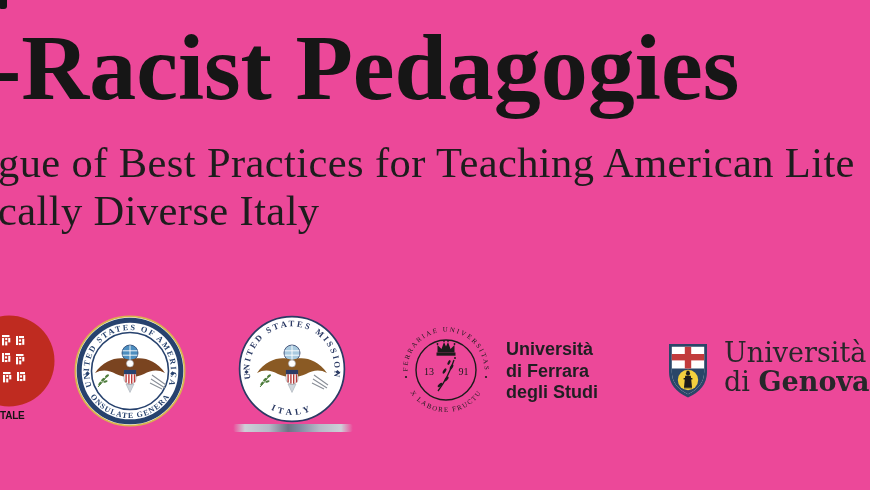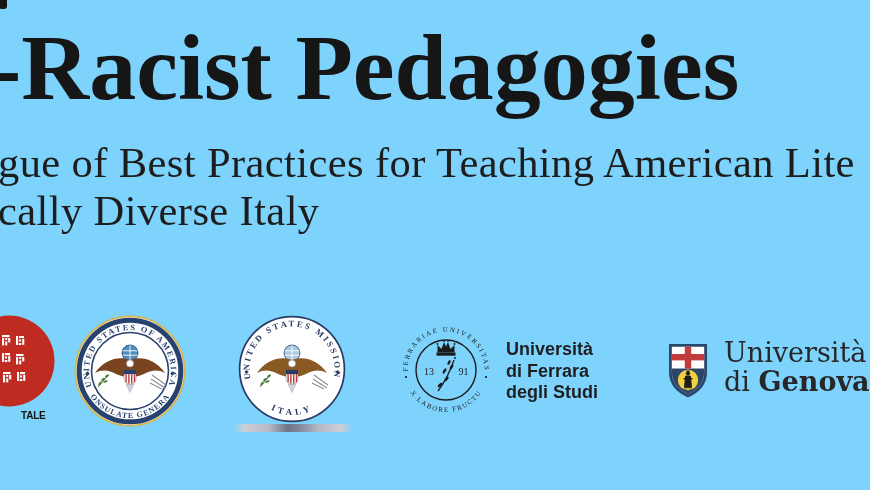--- a/index.html
+++ b/index.html
@@ -1,30 +1,30 @@
 <!DOCTYPE html>
 <html><head>
 <meta charset="utf-8">
 <style>
   html,body{margin:0;padding:0;background:#fff;}
-  #stage{position:relative;width:870px;height:490px;background:#7dd3fc;overflow:hidden;
+  #stage{position:relative;width:870px;height:490px;background:#ec4899;overflow:hidden;
          font-family:"Liberation Serif", serif;}
   .abs{position:absolute;}
   
   .corner-frag{left:0;top:0;width:7px;height:9px;background:#151515;border-radius:0 0 3px 1px;}
   .title{left:-10px;top:20px;font-size:94px;font-weight:bold;color:#161616;
          white-space:nowrap;line-height:1;letter-spacing:0;}
   .subtitle{left:-2px;top:139px;font-size:42.5px;color:#1d1d1d;line-height:48px;
             white-space:nowrap;letter-spacing:0.4px;}
   
   .seal-svg{position:absolute;}
   .seal-arc{font-family:"Liberation Serif", serif;font-weight:bold;}
   .ferrara-arc{font-family:"Liberation Serif", serif;font-weight:normal;}
   .orientale-caption{left:0;top:410px;font-size:10px;font-weight:bold;color:#141414;
-                     font-family:"Liberation Sans", sans-serif;letter-spacing:-0.2px;padding-left:21px;}
+                     font-family:"Liberation Sans", sans-serif;letter-spacing:-0.2px;}
   .ferrara-name{left:506px;top:339px;font-family:"Liberation Sans", sans-serif;
                 font-weight:bold;font-size:18px;line-height:21.5px;color:#1f1f22;}
   .genova-name{left:724px;top:339px;font-family:"DejaVu Serif", serif;
                font-size:27px;line-height:28.5px;color:#27272a;white-space:nowrap;}
   .genova-name .bold{font-weight:bold;}
   .mission-shadow{left:233px;top:424px;width:120px;height:8px;border-radius:3px;
       background:linear-gradient(90deg, rgba(205,207,215,0) 0%, #cdcfd7 10%, #b6bac7 30%,
                  #6e7385 46%, #8189a0 55%, #b6bac7 72%, #cdcfd7 90%, rgba(205,207,215,0) 100%);
       filter:blur(0.4px);}
 </style>

